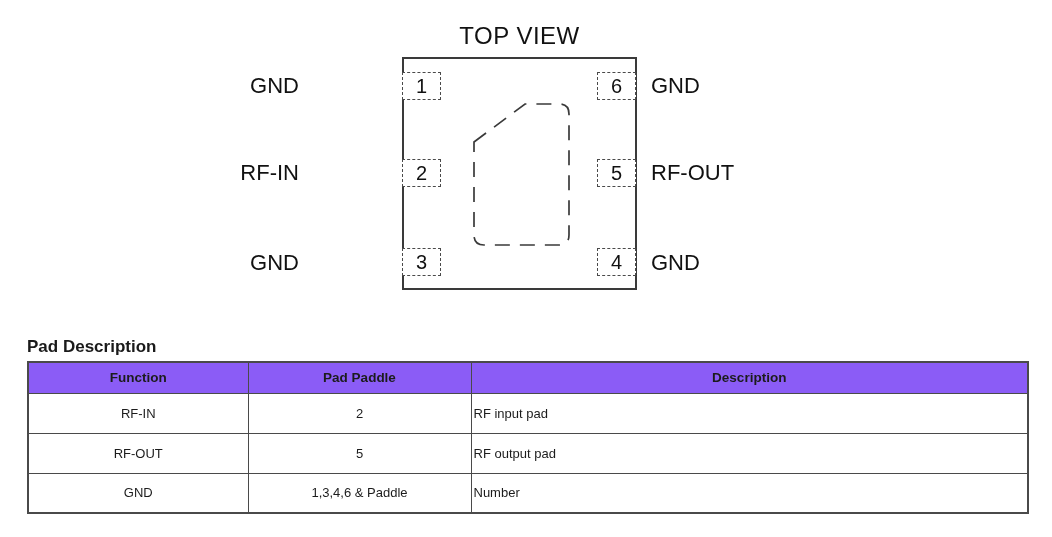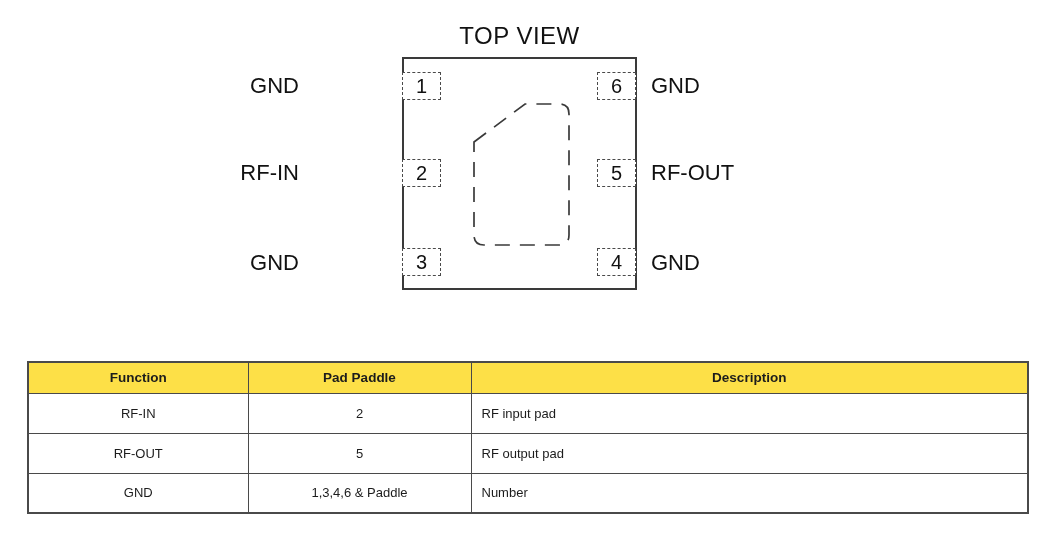--- a/index.html
+++ b/index.html
@@ -77,33 +77,33 @@
   .pad-table col.c1 { width: 220px; }
   .pad-table col.c2 { width: 223px; }
   .pad-table col.c3 { width: 557px; }
   .pad-table th, .pad-table td {
     border: 1.5px solid #4a4a4a;
     font-size: 13px;
     color: #1c1c1c;
   }
   .pad-table th {
     height: 31px;
-    background: #fde047;
+    background: #8b5cf6;
     font-weight: bold;
     font-size: 13.5px;
     text-align: center;
   }
   .pad-table td {
     height: 40px;
     text-align: center;
     background: #ffffff;
   }
   .pad-table td.desc {
     text-align: left;
-    padding-left: 10px;
+    padding-left: 2px;
   }
 </style>
 </head>
 <body>
 
 <div class="stage">
 
   <div class="topview-title">TOP VIEW</div>
 
   <div class="chip">
@@ -131,20 +131,21 @@
     <span>4</span>
   </div>
 
   <div class="pin-label left row-a">GND</div>
   <div class="pin-label left row-b">RF-IN</div>
   <div class="pin-label left row-c">GND</div>
   <div class="pin-label right row-a">GND</div>
   <div class="pin-label right row-b">RF-OUT</div>
   <div class="pin-label right row-c">GND</div>
 
+  <div class="table-heading">Pad Description</div>
 
   <table class="pad-table">
     <colgroup>
         <col class="c1">
         <col class="c2">
         <col class="c3">
       </colgroup>
     <thead>
       <tr>
         <th>Function</th>

